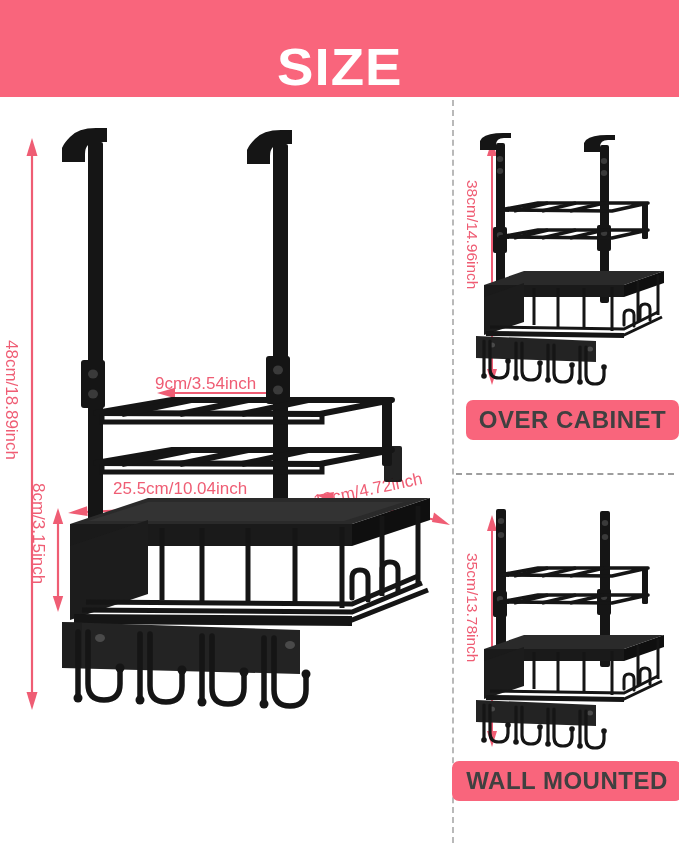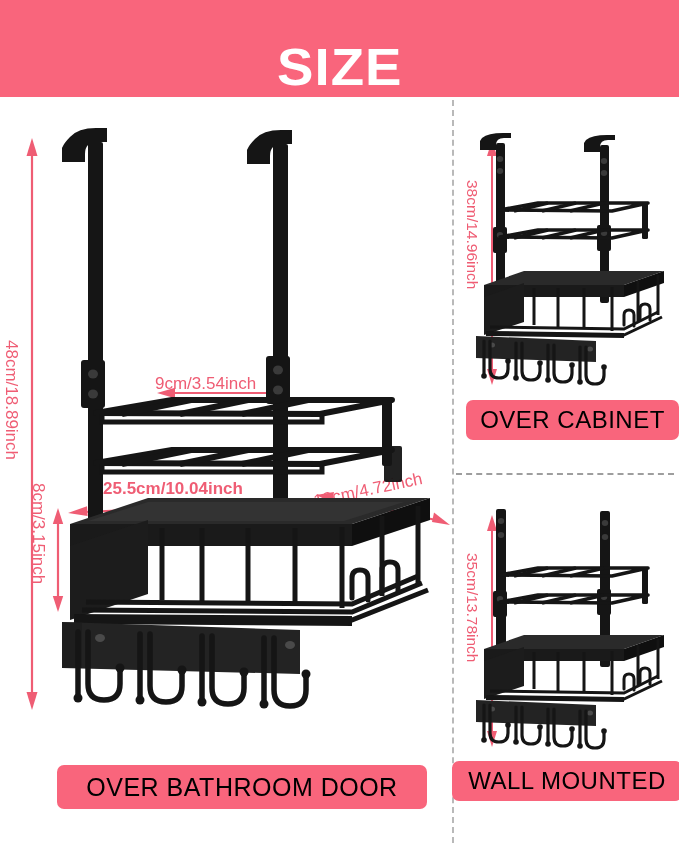--- a/index.html
+++ b/index.html
@@ -49,24 +49,24 @@
 
   .rot-cw{transform-origin:0 0;transform:rotate(90deg);}
 
   
   .arrow-svg{position:absolute;overflow:visible;}
 
   
   .pill{
     position:absolute;
     background:#f9657c;
-    color:#000000;
+    color:#404040;
     border-radius:7px;
     display:flex;align-items:center;justify-content:center;
-    font-weight:normal;
+    font-weight:bold;
     letter-spacing:0.5px;
     font-family:"Liberation Sans", sans-serif;
   }
   #pill-door{left:57px;top:765px;width:370px;height:44px;font-size:25px;}
   #pill-cabinet{left:466px;top:400px;width:213px;height:40px;font-size:24px;}
   #pill-wall{left:452px;top:761px;width:230px;height:40px;font-size:24px;}
 
   
   .product{position:absolute;}
   #product-main{left:52px;top:128px;width:400px;height:590px;}
@@ -99,21 +99,21 @@
   </svg>
   <div class="dim rot-cw" style="left:48px;top:483px;">8cm/3.15inch</div>
 
   <div class="dim" style="left:155px;top:374px;">9cm/3.54inch</div>
   <svg class="arrow-svg" style="left:157px;top:386px;" width="130" height="14">
     <line x1="14" y1="7" x2="116" y2="7" stroke="#ef5d74" stroke-width="2.2"></line>
     <polygon points="0,7 18,1.8 18,12.2" fill="#ef5d74"></polygon>
     <polygon points="130,7 112,1.8 112,12.2" fill="#ef5d74"></polygon>
   </svg>
 
-  <div class="dim" style="left:103px;top:479px;font-weight:bold;">25.5cm/10.04inch</div>
+  <div class="dim" style="left:113px;top:479px;">25.5cm/10.04inch</div>
   <svg class="arrow-svg" style="left:68px;top:498px;" width="258" height="18">
     <line x1="16" y1="14" x2="242" y2="4" stroke="#ef5d74" stroke-width="2.2"></line>
     <polygon points="0,15 19,8.2 19.6,18" fill="#ef5d74"></polygon>
     <polygon points="258,3 239,0 239.5,9.8" fill="#ef5d74"></polygon>
   </svg>
 
   <div class="dim" style="left:312px;top:492px;transform-origin:0 0;transform:rotate(-12deg);">12cm/4.72inch</div>
   <svg class="arrow-svg" style="left:316px;top:489px;" width="134" height="36">
     <line x1="14" y1="9" x2="120" y2="31" stroke="#ef5d74" stroke-width="2.2"></line>
     <polygon points="0,6 18,3 16,13.5" fill="#ef5d74"></polygon>
@@ -220,21 +220,20 @@
         <circle cx="26" cy="570" r="4.5"></circle>
       <circle cx="130" cy="542" r="4.5"></circle>
         <circle cx="88" cy="572" r="4.5"></circle>
       <circle cx="192" cy="544" r="4.5"></circle>
         <circle cx="150" cy="574" r="4.5"></circle>
       <circle cx="254" cy="546" r="4.5"></circle>
         <circle cx="212" cy="576" r="4.5"></circle>
     </g>
   </svg>
 
-  <div class="pill" id="pill-door">OVER BATHROOM DOOR</div>
 
   <svg class="arrow-svg" style="left:484px;top:140px;" width="16" height="245">
     <line x1="8" y1="13" x2="8" y2="232" stroke="#ef5d74" stroke-width="2"></line>
     <polygon points="8,0 3,16 13,16" fill="#ef5d74"></polygon>
     <polygon points="8,245 3,229 13,229" fill="#ef5d74"></polygon>
   </svg>
   <div class="dim small rot-cw" style="left:481px;top:180px;">38cm/14.96inch</div>
 
   <svg class="product" id="product-cabinet" viewBox="0 0 205 260">
     <g fill="#151515">

